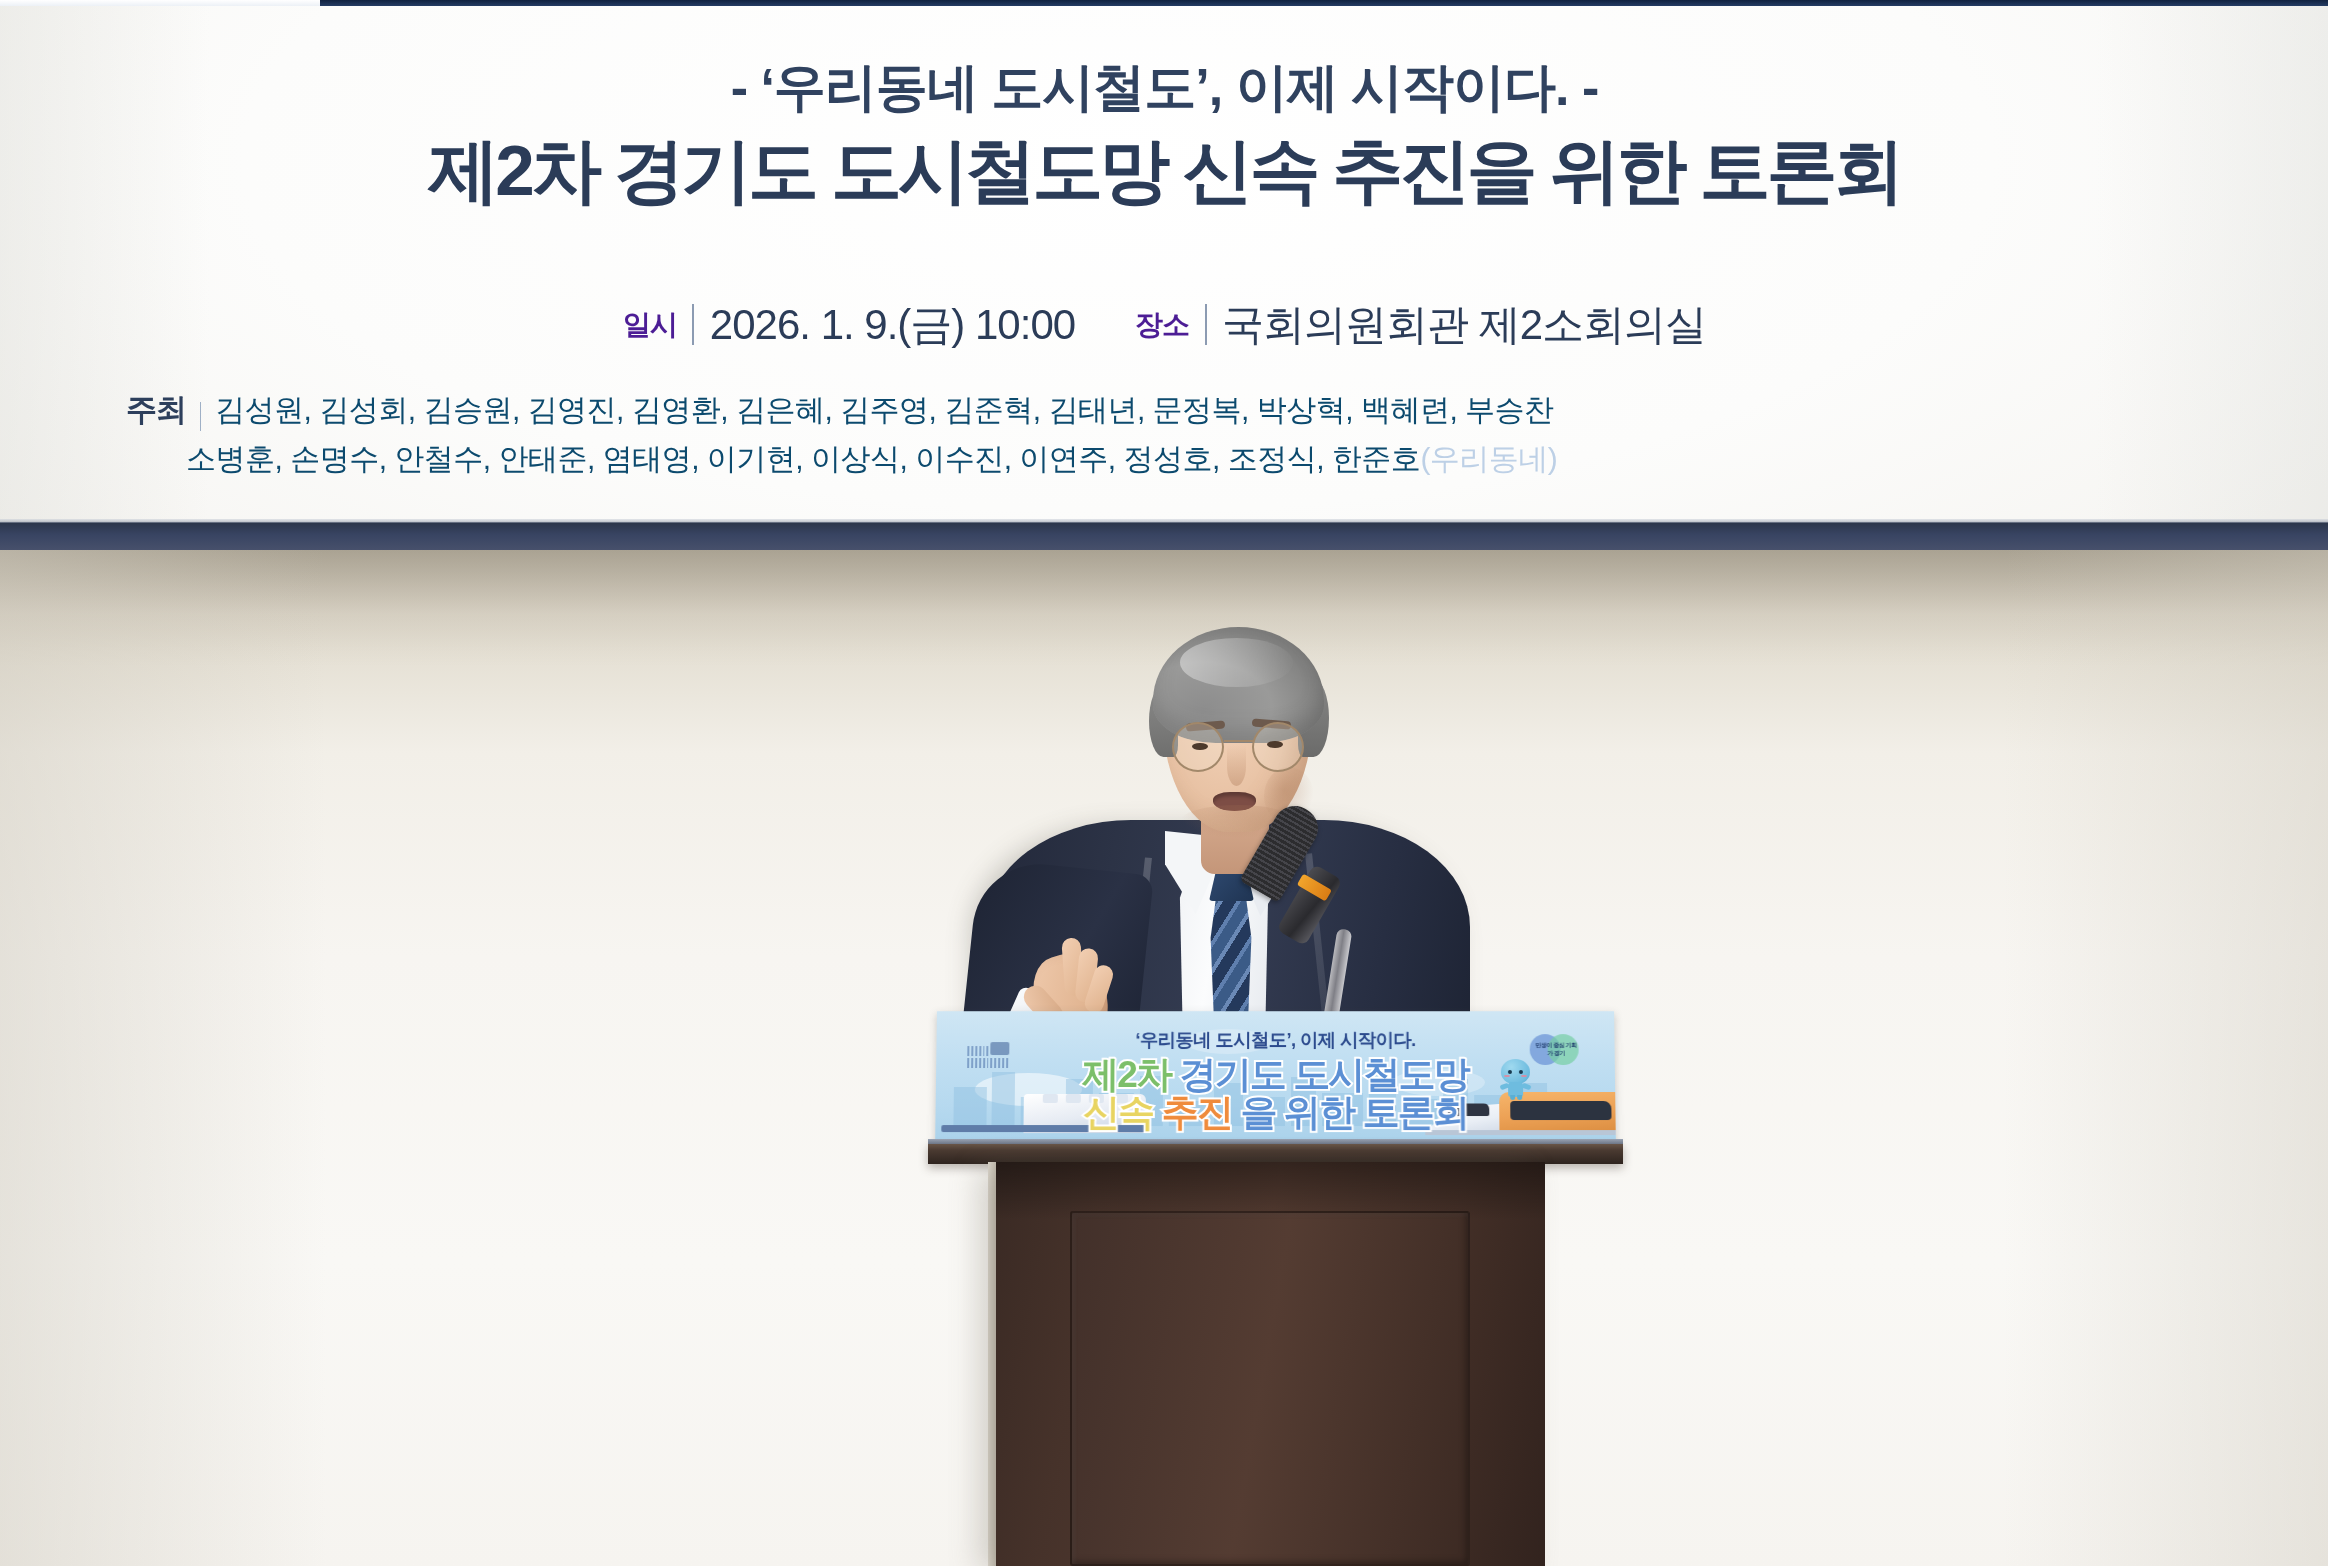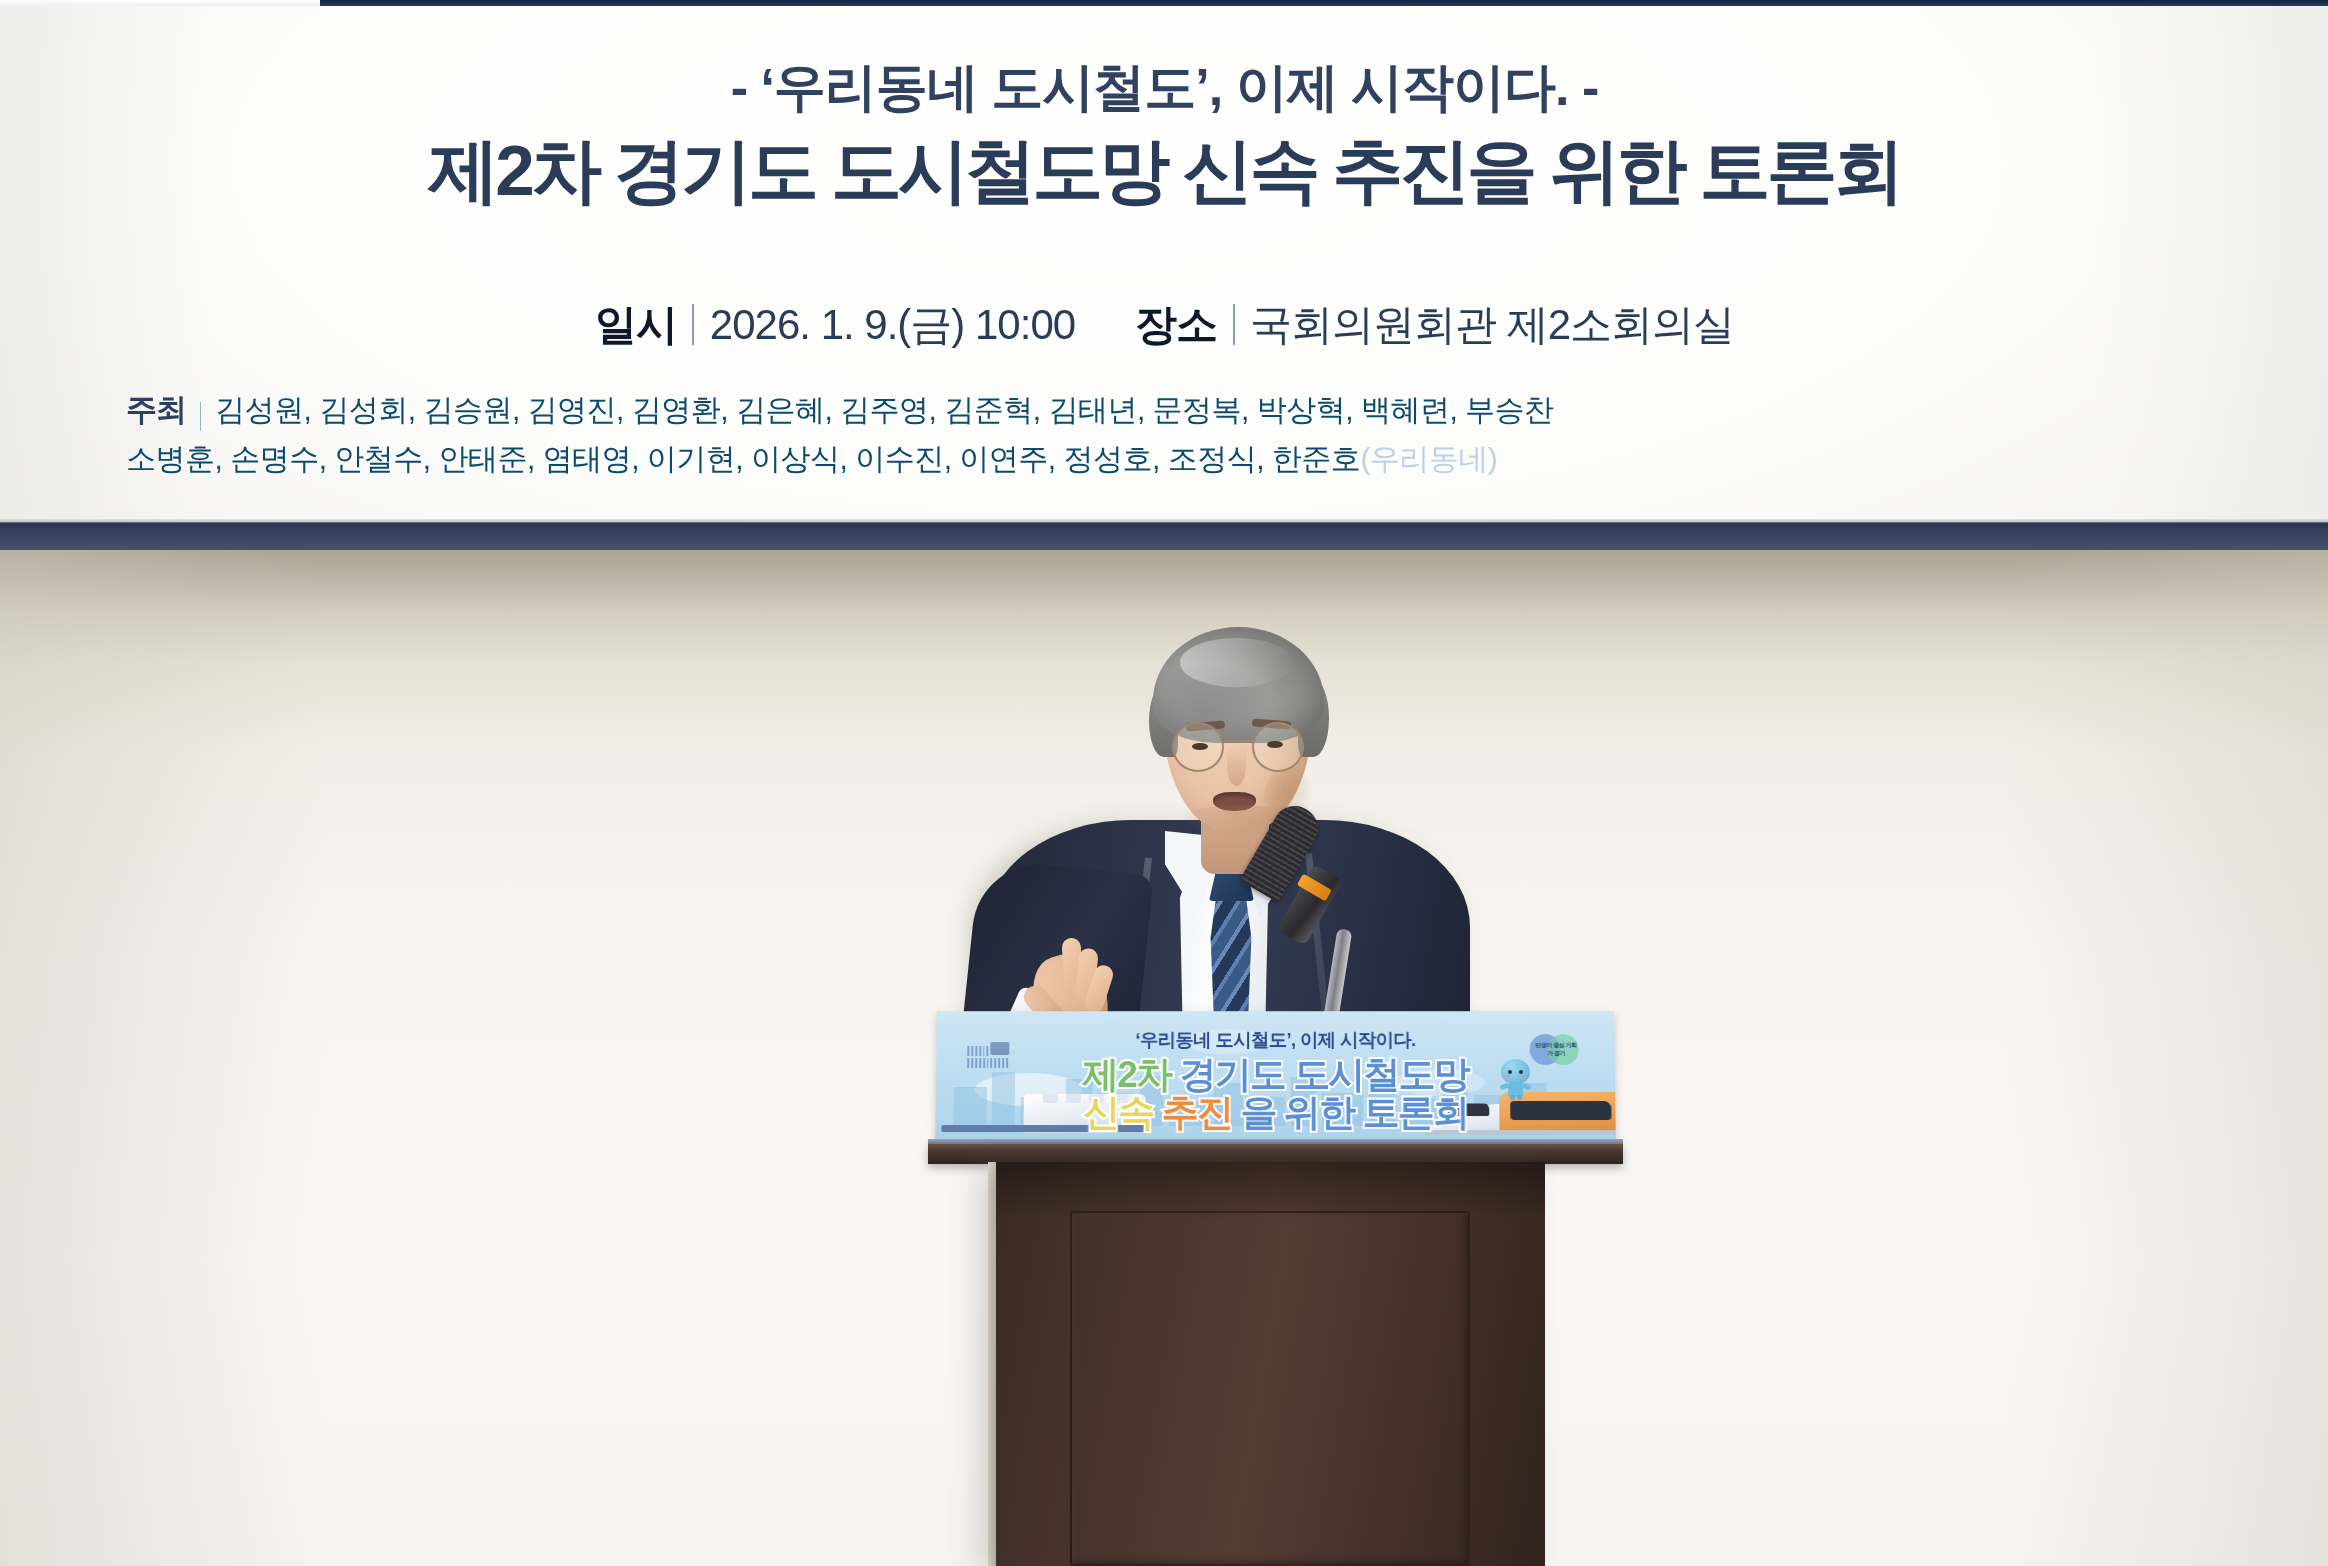--- a/index.html
+++ b/index.html
@@ -80,33 +80,33 @@
     position:absolute; top:118px; left:0; width:2329px; text-align:center;
     font-size:71px; font-weight:700; color:#2b3c58; letter-spacing:-3.9px;
     white-space:nowrap;
   }
   .slide-meta {
     position:absolute; top:291px; left:0; width:2329px;
     display:flex; justify-content:center; align-items:center; gap:60px;
     white-space:nowrap;
   }
   .meta-grp { display:flex; align-items:center; gap:15.5px; }
-  .meta-label { font-size:42px; font-weight:700; color:#0f172a; letter-spacing:-1px; }
+  .meta-label { font-size:28px; font-weight:700; color:#4c1d95; letter-spacing:-1px; }
   .meta-div { width:1.9px; height:41px; background:#8c9bb2; }
   .meta-value { font-size:42px; font-weight:400; color:#2b3c58; letter-spacing:-1px; }
 
   .host-block {
     position:absolute; top:383px; left:126px; width:1553px;
   }
   .host-row { display:flex; align-items:flex-end; white-space:nowrap; }
   .host-row.r1 { margin-bottom:7.8px; }
   .host-label { font-size:31px; font-weight:700; color:#2d3f5c; letter-spacing:-1px; }
   .host-div { width:1.9px; height:29px; background:#9fb0c6; margin:3.9px 13.6px 0 13.6px; }
   .host-names { font-size:30px; font-weight:500; color:#0c4a6e; letter-spacing:-0.5px; }
-  .host-names.r2 { }
+  .host-names.r2 { margin-left:60px; }
   .host-names.fade { color:#bdd0e6; }
 
   .mgmt-block {
     position:absolute; top:394px; right:142px;
     display:flex; align-items:center; gap:0px; white-space:nowrap;
   }
   .mgmt-label { font-size:31px; font-weight:700; color:#2d3f5c; letter-spacing:-1px; }
   .mgmt-div { width:1.9px; height:29px; background:#9fb0c6; margin:0 15.5px; }
   .gg-logo { display:flex; align-items:flex-end; gap:6.8px; margin-right:13.6px; }
   .gg-g { position:relative; width:36px; height:43px; }

